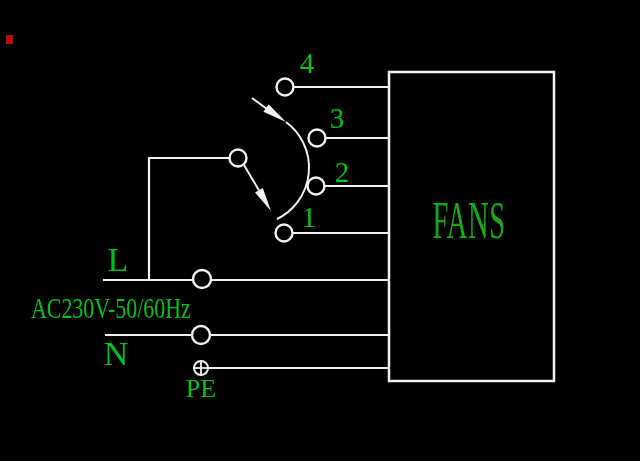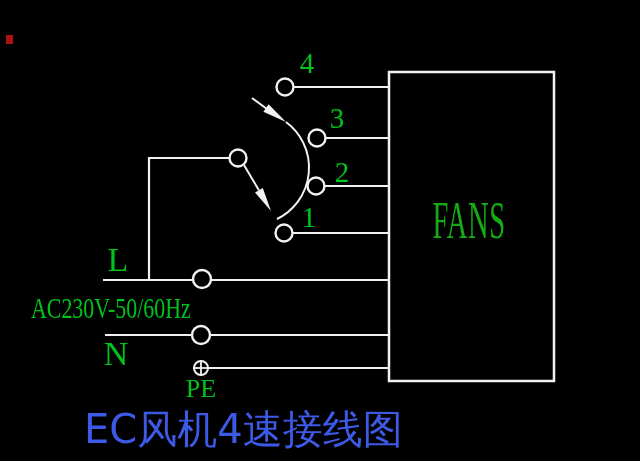--- a/index.html
+++ b/index.html
@@ -82,15 +82,14 @@
   <span class="lbl speed" style="left:342px;top:172px">2</span>
   <span class="lbl speed" style="left:309px;top:217px">1</span>
 
   <span class="lbl power-letter" style="left:118px;top:260px">L</span>
   <span class="lbl power-letter" style="left:116px;top:354px">N</span>
   <span class="lbl pe" style="left:201px;top:389px">PE</span>
   <span class="supply" style="left:31px;top:308px">AC230V-50/60Hz</span>
 
   <span class="fans" style="left:469px;top:221px">FANS</span>
 
-  <span class="title" style="left:84px;top:429px">EC风机4速接线图</span>
 
 </div>
 
 </body></html>

